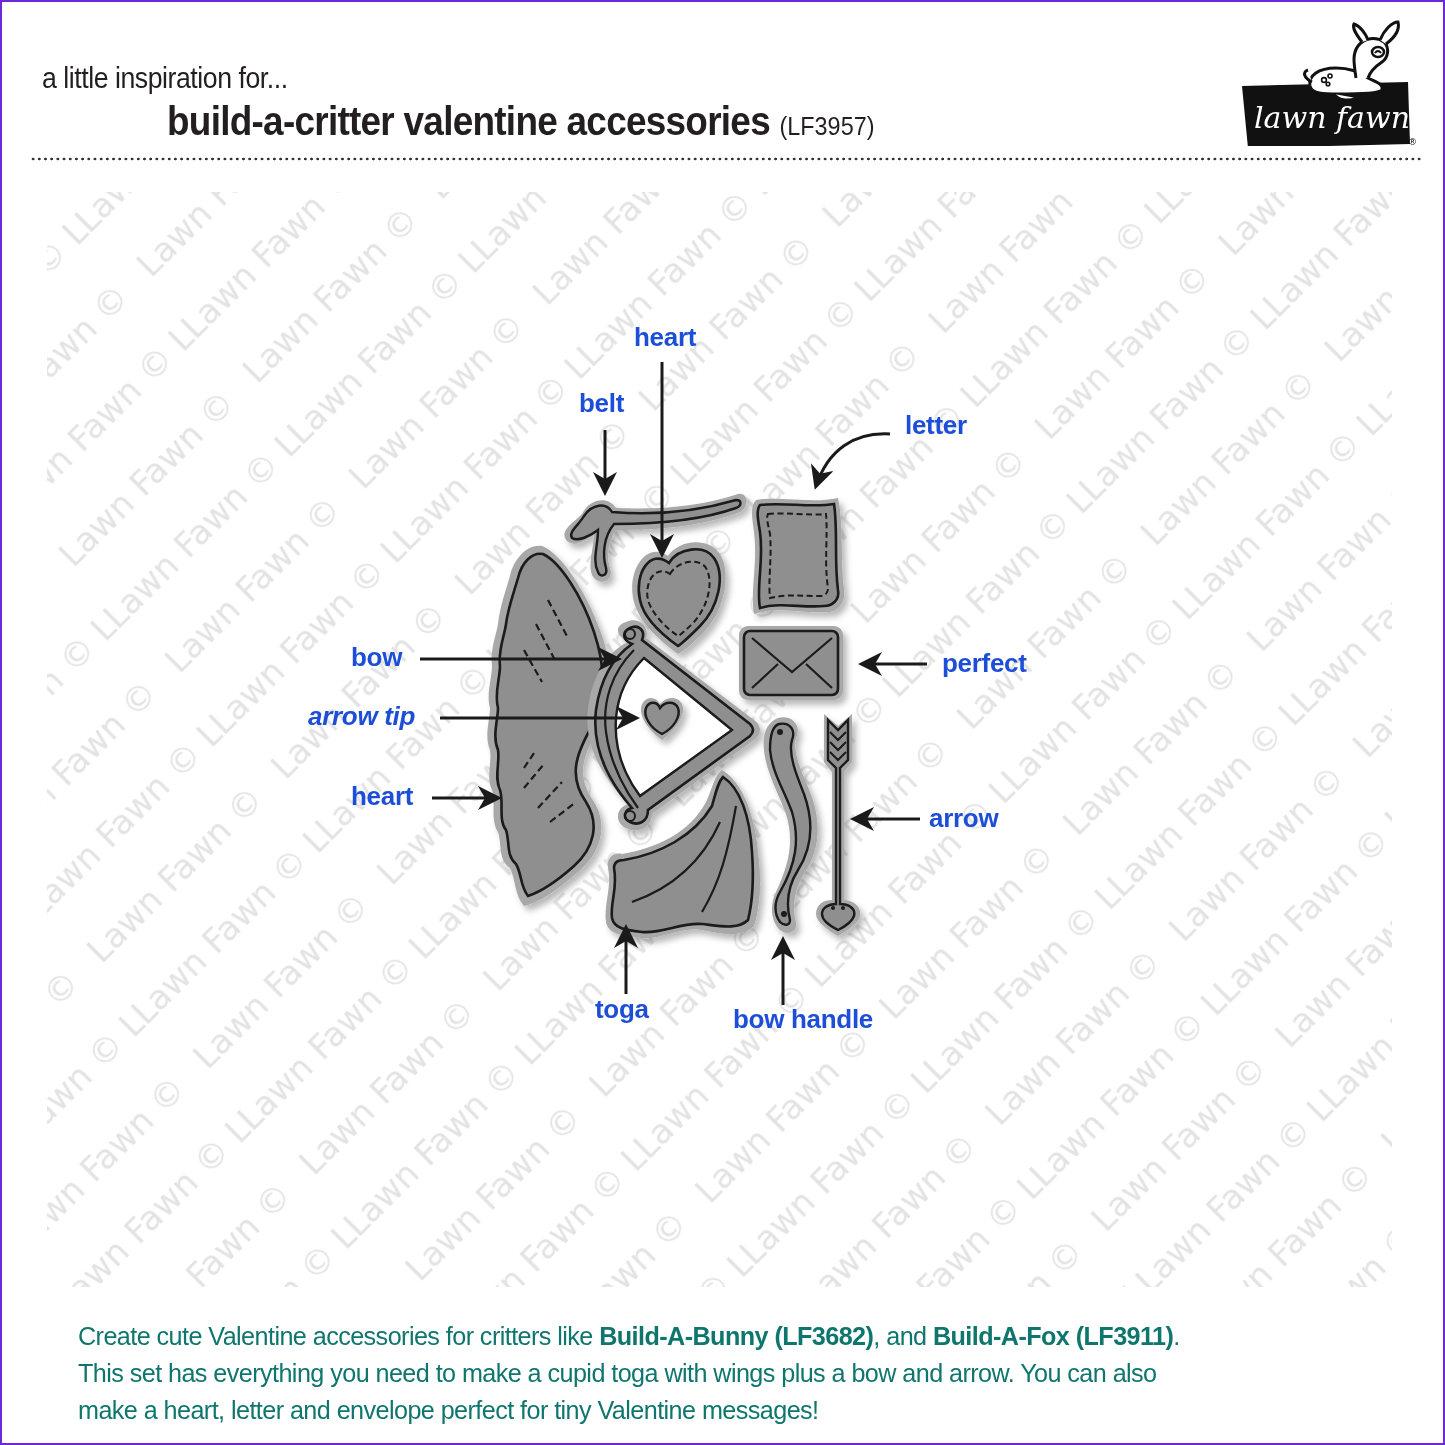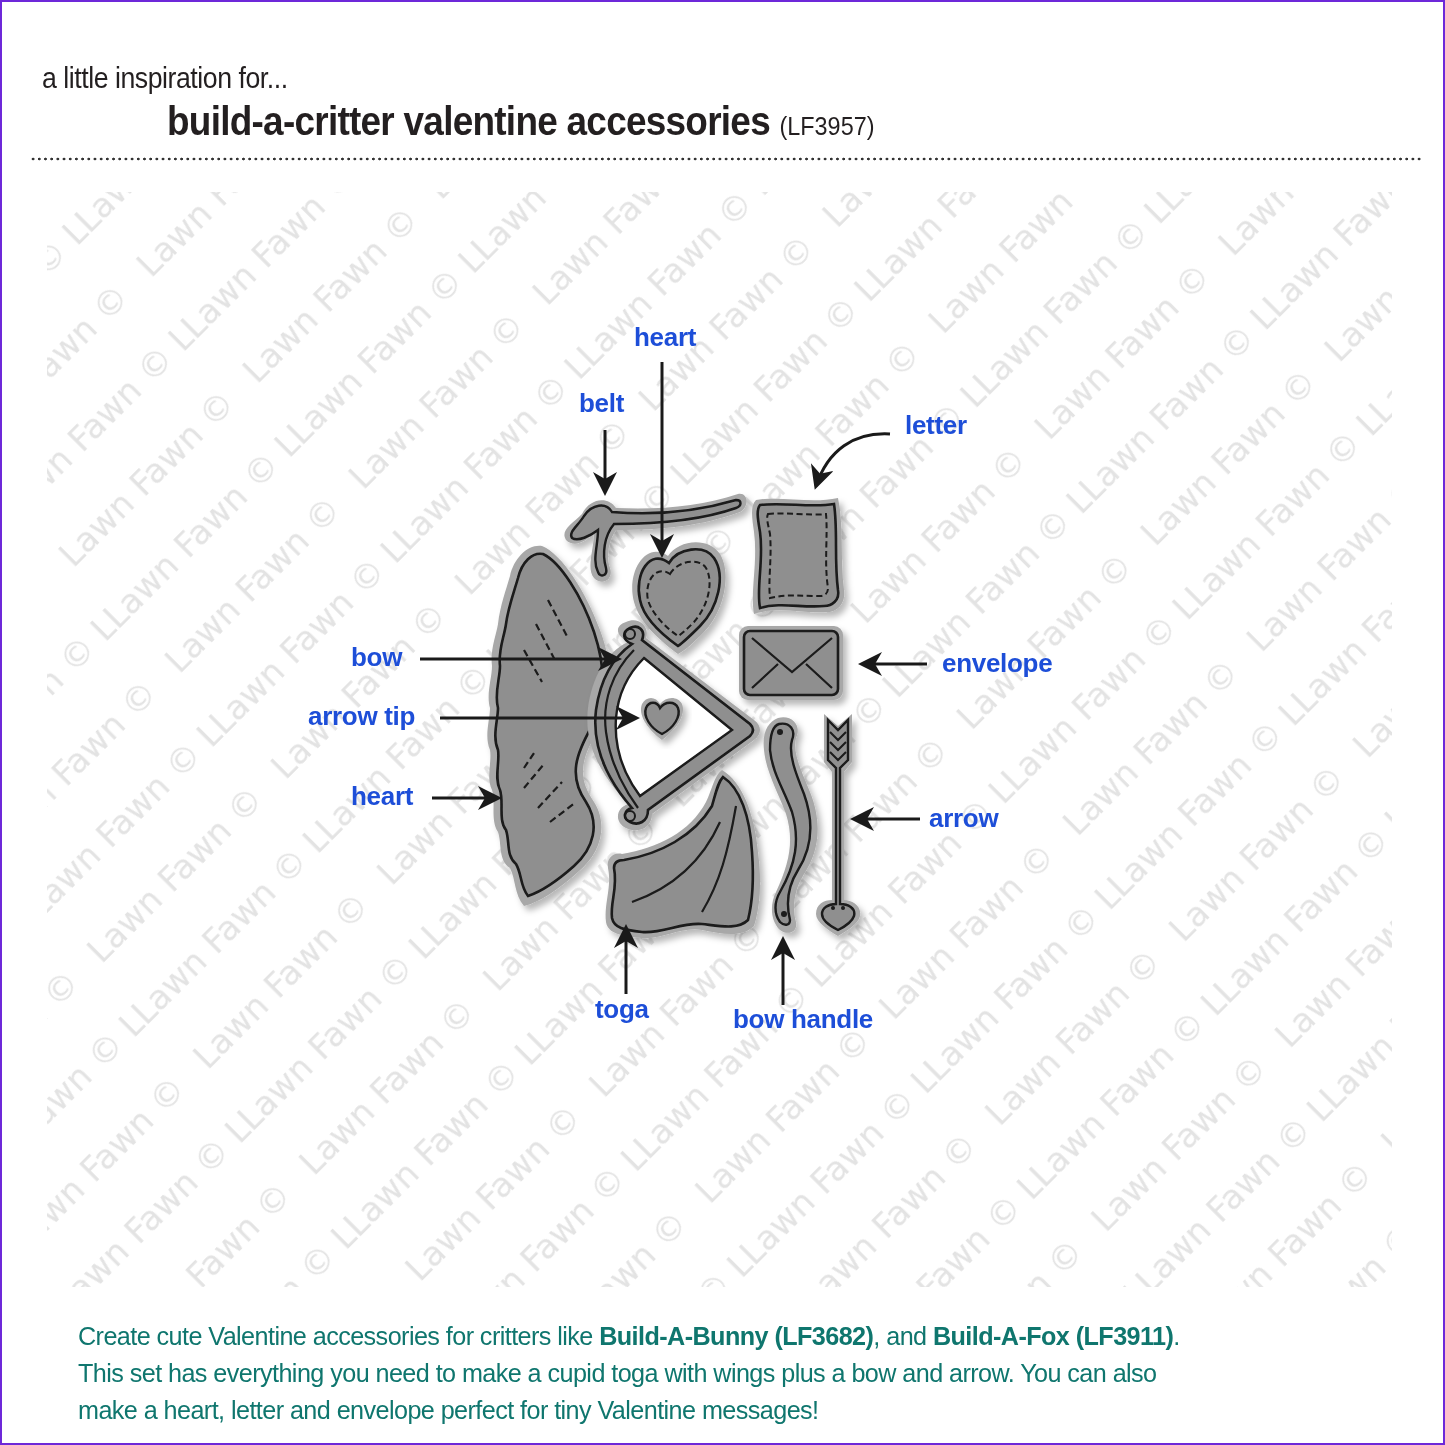--- a/index.html
+++ b/index.html
@@ -37,20 +37,47 @@
     </svg>
   </div>
 
   <div class="kicker">a little inspiration for...</div>
   <div class="title">
     <span>build-a-critter valentine accessories</span>
     <span class="code">(LF3957)</span>
   </div>
   <div class="dotrule"></div>
 
+  <div class="logo">
+    <svg width="180" height="130" viewBox="0 0 180 130" xmlns="http://www.w3.org/2000/svg">
+
+      <polygon points="4,70 170,66 172,128 10,132" fill="#111"></polygon>
+
+      <path d="M72,70 C70,60 80,52 98,52 C112,52 122,56 130,62 C138,66 146,68 144,74 C140,78 120,78 100,78 C86,78 74,78 72,70 Z" fill="#fff" stroke="#111" stroke-width="3"></path>
+
+      <path d="M74,66 C66,62 64,56 70,54" fill="#fff" stroke="#111" stroke-width="3"></path>
+
+      <path d="M118,62 C116,48 114,38 120,30 C126,22 138,20 146,26 C152,32 150,42 144,46 C138,50 132,56 130,62" fill="#fff" stroke="#111" stroke-width="3"></path>
+
+      <path d="M124,26 C118,18 114,12 116,8 C122,10 128,18 130,24" fill="#fff" stroke="#111" stroke-width="3"></path>
+      <path d="M142,24 C146,14 154,6 160,6 C162,14 156,22 148,28" fill="#fff" stroke="#111" stroke-width="3"></path>
+
+      <ellipse cx="140" cy="36" rx="6" ry="5" fill="#fff" stroke="#111" stroke-width="2.5"></ellipse>
+      <path d="M137,37 Q140,33 143,37" fill="none" stroke="#111" stroke-width="2"></path>
+
+      <circle cx="86" cy="64" r="2.4" fill="none" stroke="#111" stroke-width="1.6"></circle>
+      <circle cx="92" cy="60" r="2" fill="none" stroke="#111" stroke-width="1.6"></circle>
+      <circle cx="90" cy="68" r="1.8" fill="none" stroke="#111" stroke-width="1.6"></circle>
+
+      <path d="M96,78 C100,84 110,86 118,82" fill="#fff" stroke="#111" stroke-width="3"></path>
+
+      <text x="16" y="112" font-family="DejaVu Serif, serif" font-style="italic" font-size="30" fill="#fff">lawn fawn</text>
+      <text x="170" y="129" font-family="DejaVu Sans, sans-serif" font-size="9" fill="#111">®</text>
+    </svg>
+  </div>
 
   <svg class="illus" width="1445" height="1445" viewBox="0 0 1445 1445" xmlns="http://www.w3.org/2000/svg">
     <defs>
       <filter id="sh" x="-20%" y="-20%" width="140%" height="140%">
         <feDropShadow dx="4" dy="5" stdDeviation="3" flood-color="#000" flood-opacity="0.28"></feDropShadow>
       </filter>
       <marker id="ah" viewBox="0 0 12 12" refX="10" refY="6" markerWidth="12" markerHeight="12" orient="auto" markerUnits="userSpaceOnUse">
         <path d="M0,0 L12,6 L0,12 L4,6 Z" fill="#1a1a1a"></path>
       </marker>
       <marker id="ahb" viewBox="0 0 24 24" refX="20" refY="12" markerWidth="24" markerHeight="24" orient="auto" markerUnits="userSpaceOnUse">
@@ -145,22 +172,22 @@
       <line x1="624" y1="992" x2="624" y2="926" marker-end="url(#ahb)"></line>
 
       <line x1="781" y1="1003" x2="781" y2="938" marker-end="url(#ahb)"></line>
     </g>
   </svg>
 
   <div class="lbl" style="left:632px; top:320px;">heart</div>
   <div class="lbl" style="left:577px; top:386px;">belt</div>
   <div class="lbl" style="left:903px; top:408px;">letter</div>
   <div class="lbl" style="left:349px; top:640px;">bow</div>
-  <div class="lbl" style="left:940px; top:646px;">envelope</div>
-  <div class="lbl" style="left:306px; top:699px;">arrow tip</div>
+  <div class="lbl" style="left:940px; top:646px;">perfect</div>
+  <div class="lbl" style="left:306px; top:699px;font-style:italic;">arrow tip</div>
   <div class="lbl" style="left:349px; top:779px;">heart</div>
   <div class="lbl" style="left:927px; top:801px;">arrow</div>
   <div class="lbl" style="left:593px; top:992px;">toga</div>
   <div class="lbl" style="left:731px; top:1002px;">bow handle</div>
 
   <div class="desc">
     <p><span>Create cute Valentine accessories for critters like </span><b>Build-A-Bunny (LF3682)</b><span>, and </span><b>Build-A-Fox (LF3911)</b><span>.</span></p>
     <p>This set has everything you need to make a cupid toga with wings plus a bow and arrow. You can also</p>
     <p>make a heart, letter and envelope perfect for tiny Valentine messages!</p>
   </div>

